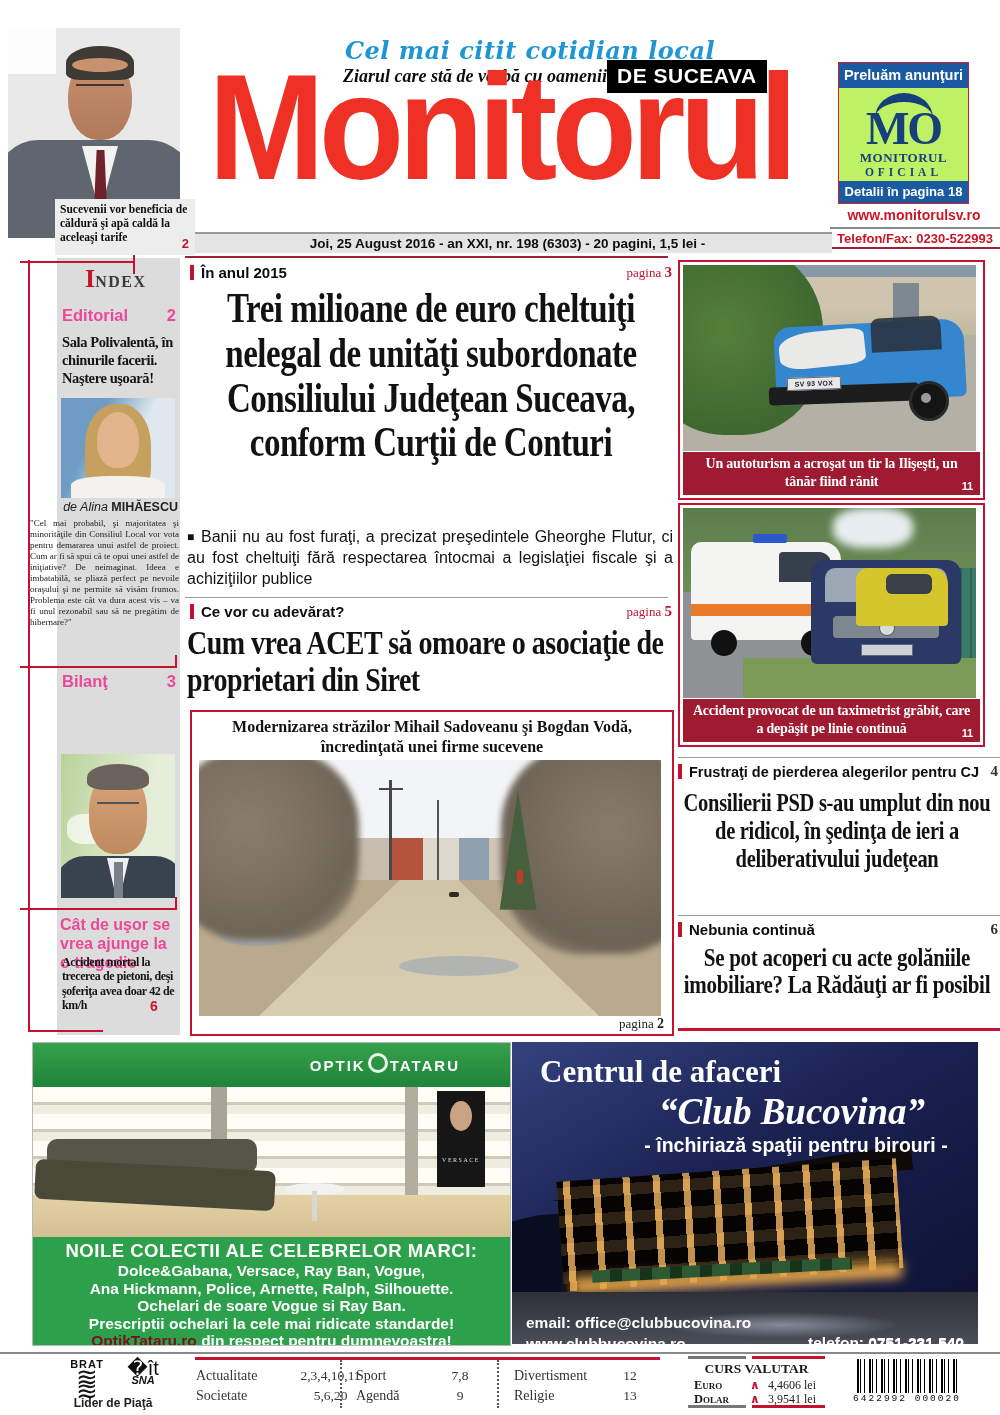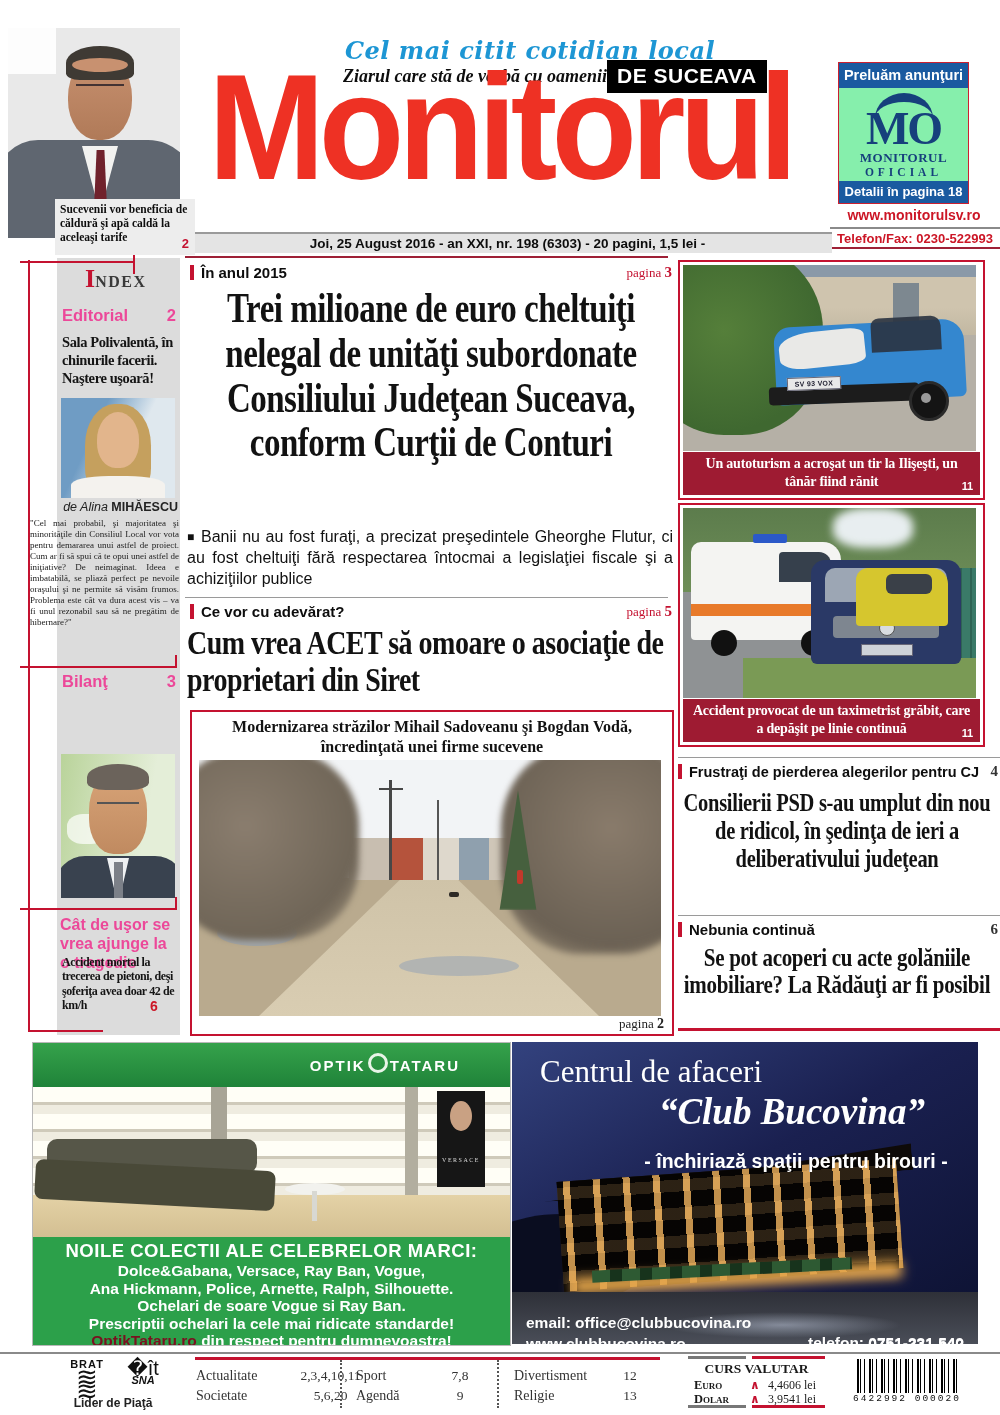--- a/index.html
+++ b/index.html
@@ -23,21 +23,21 @@
   #hdr-caption .pg{position:absolute;right:6px;bottom:3px;color:#c41230;font-family:"Liberation Sans",sans-serif;font-size:13px;font-weight:700;}
   #tag-script{left:320px;top:36px;width:420px;text-align:center;color:#1d96d4;
               font-family:"DejaVu Serif",serif;font-style:italic;font-weight:700;font-size:24px;letter-spacing:.5px;}
   #tag-serif{left:330px;top:66px;width:290px;text-align:center;color:#0d0d0d;
              font-family:"Liberation Serif",serif;font-style:italic;font-weight:700;font-size:18px;}
   #de-suceava{left:607px;top:60px;background:#000;color:#fff;font-weight:700;font-size:21px;padding:4px 10px 5px;letter-spacing:.5px;z-index:5;}
   #logo{left:185px;top:52px;width:630px;text-align:center;color:#ee3124;font-weight:700;font-size:140px;
         letter-spacing:-6px;line-height:1;transform:scaleY(1.08);transform-origin:top center;z-index:1;}
   #mo-box{left:838px;top:62px;width:129px;height:140px;border:1px solid #cc2030;display:flex;flex-direction:column;z-index:4;background:#fff;}
   .mo-head{background:#1a5aa0;color:#fff;font-weight:700;font-size:14.5px;text-align:center;padding:4px 0 5px;}
-  .mo-body{flex:1;background:#86efac;text-align:center;color:#16407c;}
+  .mo-body{flex:1;background:#bef264;text-align:center;color:#16407c;}
   .mo-arc{width:58px;height:16px;border-top:9px solid #16407c;border-radius:50% 50% 0 0/100% 100% 0 0;margin:5px auto 0;}
   .mo-mono{font-family:"Liberation Serif",serif;font-weight:700;font-size:46px;line-height:.82;letter-spacing:-2px;margin-top:-8px;}
   .mo-l1{font-family:"Liberation Serif",serif;font-weight:700;font-size:13px;letter-spacing:.5px;margin-top:2px;}
   .mo-l2{font-family:"Liberation Serif",serif;font-weight:700;font-size:11.5px;letter-spacing:4px;}
   .mo-foot{background:#1a5aa0;color:#fff;font-weight:600;font-size:13px;text-align:center;padding:3px 0 4px;}
   #website{left:828px;top:207px;width:172px;text-align:center;color:#cc1626;font-weight:700;font-size:14px;}
   #phone-rt{left:830px;top:227px;width:170px;height:2px;background:#8a8a8a;}
   #phone{left:830px;top:231px;width:170px;text-align:center;color:#cc1626;font-weight:700;font-size:13px;}
   #phone-rb{left:830px;top:247px;width:170px;height:2px;background:#9e2036;}
   #dateband{left:183px;top:232px;width:649px;height:19px;background:#e4e4e4;border-top:2px solid #9a9a9a;
@@ -207,23 +207,23 @@
   #ad-club{left:512px;top:1042px;width:466px;height:302px;background:linear-gradient(150deg,#33427e,#1a2050 45%,#0c1130);overflow:hidden;color:#fff;}
   #ad-club .hill{position:absolute;left:-40px;bottom:40px;width:180px;height:90px;background:#0a0d20;border-radius:50%;}
   #ad-club .bldg{position:absolute;left:48px;top:128px;width:340px;height:110px;transform:rotate(-4deg);background:#241a10;
       background-image:repeating-linear-gradient(90deg,rgba(0,0,0,.55) 0 6px,rgba(255,190,100,.75) 6px 13px,rgba(0,0,0,.55) 13px 30px),
                        repeating-linear-gradient(0deg,rgba(0,0,0,.65) 0 8px,rgba(255,200,120,.28) 8px 20px,rgba(0,0,0,.65) 20px 28px);}
   #ad-club .roof{position:absolute;left:30px;top:100px;width:370px;height:44px;background:#0e0a08;transform:rotate(-5deg);clip-path:polygon(0 100%,100% 40%,100% 100%);}
   #ad-club .glow{position:absolute;left:60px;top:228px;width:330px;height:16px;background:#e8a84c;filter:blur(6px);transform:rotate(-3deg);}
   #ad-club .terrace{position:absolute;left:80px;top:222px;width:260px;height:12px;background:repeating-linear-gradient(90deg,#2e5a33 0 18px,#17331c 18px 30px);transform:rotate(-3deg);}
   #ad-club .pave{position:absolute;left:0;bottom:0;width:466px;height:52px;background:linear-gradient(#2e3038,#4a4e58);}
   #ad-club .pglow{position:absolute;left:150px;bottom:6px;width:240px;height:26px;background:radial-gradient(ellipse,rgba(200,210,230,.5),rgba(0,0,0,0) 70%);}
-  #club-t1{position:absolute;left:28px;top:12px;font-family:"Liberation Serif",serif;font-weight:400;font-size:31px;}
+  #club-t1{position:absolute;left:28px;top:12px;font-family:"Liberation Serif",serif;font-weight:700;font-size:31px;}
   #club-t2{position:absolute;left:110px;top:48px;width:340px;text-align:center;font-family:"Liberation Serif",serif;font-style:italic;font-weight:700;font-size:37px;}
-  #club-t3{position:absolute;left:110px;top:108px;width:348px;text-align:center;font-weight:700;font-size:19.5px;}
+  #club-t3{position:absolute;left:110px;top:92px;width:348px;text-align:center;font-weight:700;font-size:19.5px;}
   #club-email{position:absolute;left:14px;top:272px;font-weight:700;font-size:15.5px;}
   #club-web{position:absolute;left:14px;top:279px;font-weight:700;font-size:15.5px;top:279px;}
   #club-ph1{position:absolute;right:14px;top:272px;font-weight:700;font-size:15.5px;margin-top:20px;}
   #club-ph2{position:absolute;right:14px;top:279px;font-weight:700;font-size:15.5px;}
 
   
   #f-rule{left:0;top:1352px;width:1000px;height:2px;background:#8a8a8a;}
   #brat{left:52px;top:1358px;width:70px;text-align:center;color:#111;}
   #brat .t{font-weight:700;font-size:11px;letter-spacing:1px;}
   #brat .w{font-size:26px;line-height:14px;}

